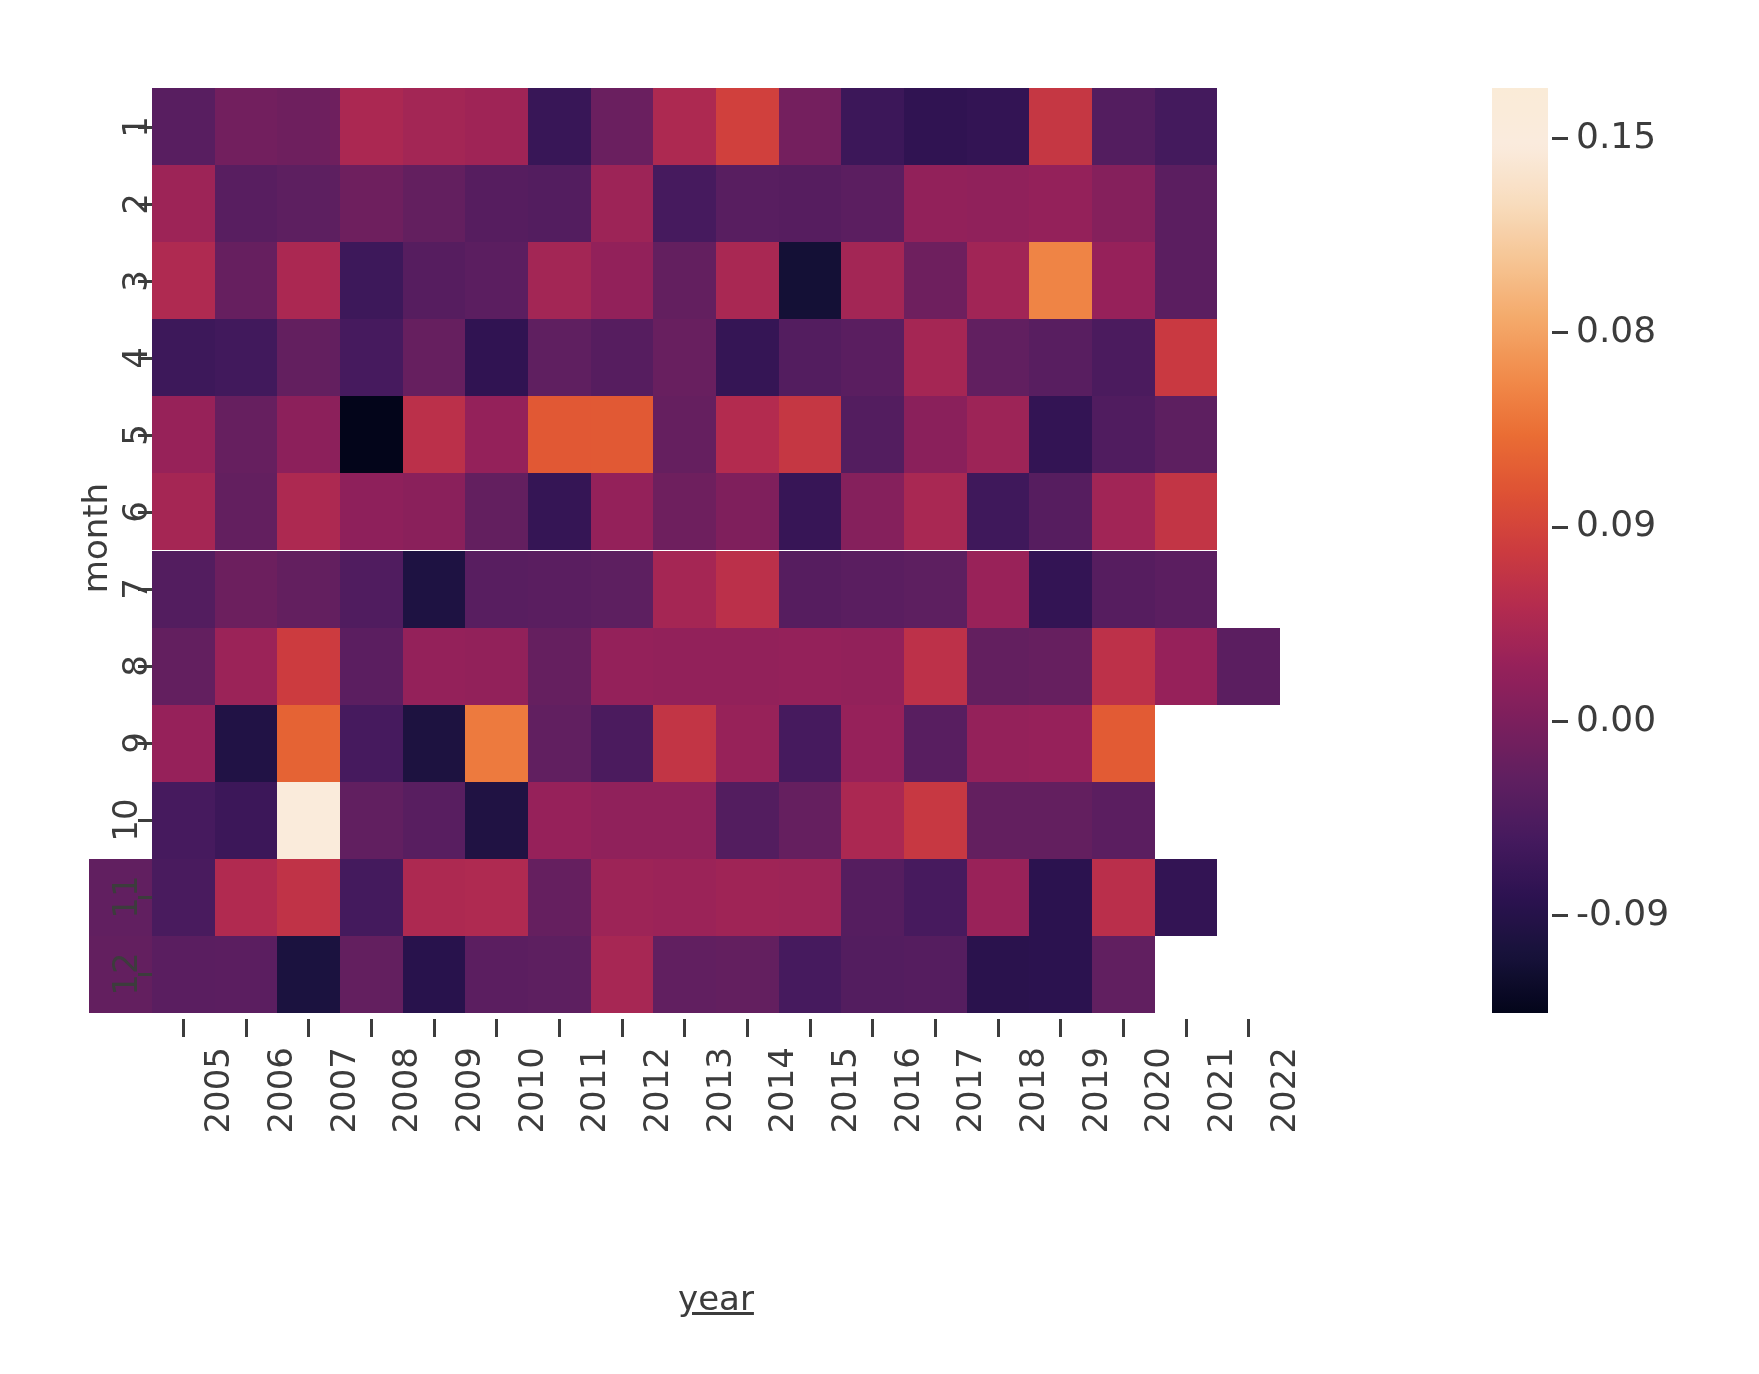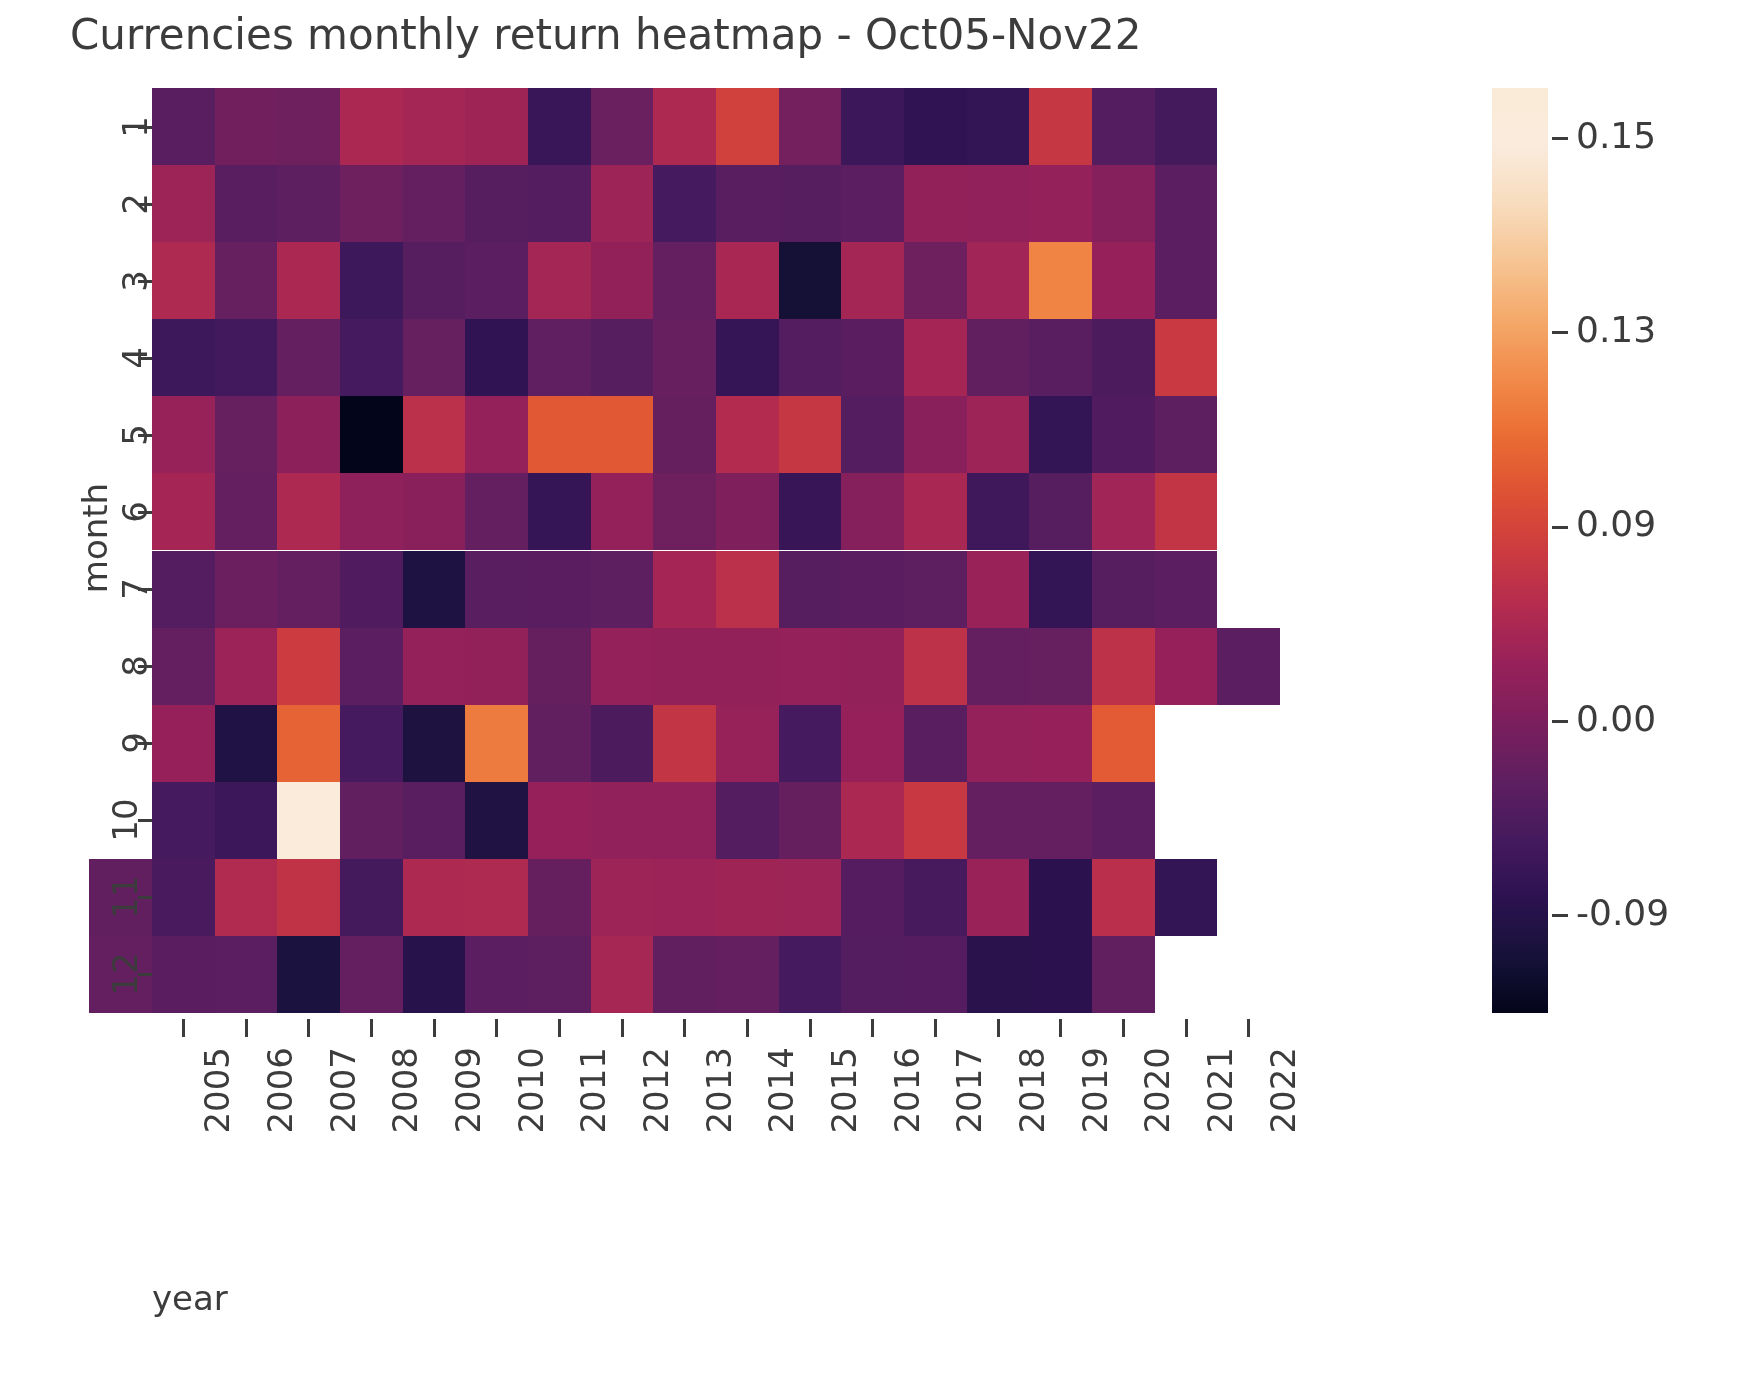--- a/index.html
+++ b/index.html
@@ -49,21 +49,21 @@
     position:absolute; left:-1.5px; top:6px;
     width:3px; height:18px; background:#3c3c3c;
   }
   .xtick .txt{
     position:absolute; left:0; top:34px;
     font-size:34px; color:#3c3c3c; white-space:nowrap;
     transform:rotate(-90deg); transform-origin:left top;
   }
   .xlabel{
     position:absolute; left:0; top:1190px; width:1128px;
-    text-align:left; font-size:34px; color:#3c3c3c;
+    text-align:center; font-size:34px; color:#3c3c3c;text-decoration:underline;
   }
 
   
   .cbar{
     position:absolute; left:1492px; top:88px;
     width:56px; height:925px;
   }
   .cbar .bargrad{position:absolute; inset:0;}
   .cbtick{position:absolute; left:100%;}
   .cbtick .mark{
@@ -73,21 +73,20 @@
   .cbtick .txt{
     position:absolute; left:28px; top:-24px;
     font-size:36px; color:#3c3c3c; white-space:nowrap;
   }
 </style>
 </head>
 <body>
 
 <div id="root">
 
-  <div class="title">Currencies monthly return heatmap - Oct05-Nov22</div>
 
   <div class="plot">
     <div class="grid" id="heat-grid">
         <div class="hrow" style="top: 0px; height: 77.0833px; left: 0px; width: 1065.33px;">
           <div class="cell" style="width: 62.6667px; background: rgb(88, 30, 96);"></div>
           <div class="cell" style="width: 62.6667px; background: rgb(114, 31, 94);"></div>
           <div class="cell" style="width: 62.6667px; background: rgb(110, 31, 94);"></div>
           <div class="cell" style="width: 62.6667px; background: rgb(171, 40, 82);"></div>
           <div class="cell" style="width: 62.6667px; background: rgb(163, 38, 85);"></div>
           <div class="cell" style="width: 62.6667px; background: rgb(159, 36, 86);"></div>
@@ -443,21 +442,21 @@
 
   <div class="cbar">
     <div class="bargrad" id="cbar-grad" style="background: linear-gradient(rgb(250, 235, 215) 0%, rgb(250, 235, 216) 0.83%, rgb(250, 235, 217) 1.67%, rgb(250, 235, 217) 2.5%, rgb(250, 235, 218) 3.33%, rgb(250, 235, 219) 4.17%, rgb(250, 235, 220) 5%, rgb(250, 235, 221) 5.83%, rgb(250, 234, 219) 6.67%, rgb(250, 232, 215) 7.5%, rgb(249, 230, 210) 8.33%, rgb(249, 228, 206) 9.17%, rgb(249, 226, 202) 10%, rgb(249, 224, 198) 10.83%, rgb(248, 222, 193) 11.67%, rgb(248, 220, 189) 12.5%, rgb(248, 217, 183) 13.33%, rgb(247, 214, 178) 14.17%, rgb(247, 210, 172) 15%, rgb(247, 207, 167) 15.83%, rgb(247, 204, 161) 16.67%, rgb(246, 201, 155) 17.5%, rgb(246, 198, 150) 18.33%, rgb(246, 194, 144) 19.17%, rgb(246, 191, 139) 20%, rgb(245, 187, 133) 20.83%, rgb(245, 183, 128) 21.67%, rgb(245, 180, 122) 22.5%, rgb(245, 176, 117) 23.33%, rgb(244, 173, 111) 24.17%, rgb(244, 169, 106) 25%, rgb(244, 165, 102) 25.83%, rgb(243, 161, 98) 26.67%, rgb(243, 157, 94) 27.5%, rgb(242, 153, 89) 28.33%, rgb(242, 149, 85) 29.17%, rgb(242, 145, 81) 30%, rgb(241, 141, 77) 30.83%, rgb(241, 137, 73) 31.67%, rgb(240, 133, 70) 32.5%, rgb(239, 129, 67) 33.33%, rgb(238, 125, 64) 34.17%, rgb(237, 121, 61) 35%, rgb(236, 117, 58) 35.83%, rgb(235, 113, 55) 36.67%, rgb(234, 109, 52) 37.5%, rgb(232, 105, 52) 38.33%, rgb(231, 102, 52) 39.17%, rgb(229, 98, 52) 40%, rgb(228, 95, 52) 40.83%, rgb(226, 91, 52) 41.67%, rgb(224, 87, 52) 42.5%, rgb(223, 84, 52) 43.33%, rgb(221, 80, 53) 44.17%, rgb(218, 77, 54) 45%, rgb(216, 74, 56) 45.83%, rgb(214, 71, 57) 46.67%, rgb(211, 68, 59) 47.5%, rgb(209, 65, 60) 48.33%, rgb(206, 62, 62) 49.17%, rgb(204, 59, 63) 50%, rgb(201, 57, 65) 50.83%, rgb(197, 55, 67) 51.67%, rgb(194, 53, 69) 52.5%, rgb(191, 50, 72) 53.33%, rgb(187, 48, 74) 54.17%, rgb(184, 46, 76) 55%, rgb(181, 44, 78) 55.83%, rgb(177, 42, 80) 56.67%, rgb(173, 41, 81) 57.5%, rgb(169, 40, 83) 58.33%, rgb(165, 38, 84) 59.17%, rgb(162, 37, 86) 60%, rgb(158, 36, 87) 60.83%, rgb(154, 34, 89) 61.67%, rgb(150, 33, 90) 62.5%, rgb(146, 33, 90) 63.33%, rgb(143, 32, 91) 64.17%, rgb(139, 32, 91) 65%, rgb(135, 32, 92) 65.83%, rgb(131, 32, 92) 66.67%, rgb(128, 31, 92) 67.5%, rgb(124, 31, 93) 68.33%, rgb(120, 31, 93) 69.17%, rgb(116, 31, 94) 70%, rgb(113, 31, 94) 70.83%, rgb(109, 31, 94) 71.67%, rgb(105, 31, 95) 72.5%, rgb(101, 31, 95) 73.33%, rgb(98, 31, 96) 74.17%, rgb(94, 31, 96) 75%, rgb(91, 30, 96) 75.83%, rgb(87, 30, 95) 76.67%, rgb(84, 29, 95) 77.5%, rgb(81, 28, 95) 78.33%, rgb(77, 28, 95) 79.17%, rgb(74, 27, 94) 80%, rgb(71, 26, 94) 80.83%, rgb(67, 25, 93) 81.67%, rgb(64, 24, 91) 82.5%, rgb(61, 23, 89) 83.33%, rgb(57, 22, 87) 84.17%, rgb(54, 21, 86) 85%, rgb(51, 20, 84) 85.83%, rgb(47, 19, 82) 86.67%, rgb(44, 18, 80) 87.5%, rgb(41, 18, 77) 88.33%, rgb(38, 18, 74) 89.17%, rgb(36, 18, 71) 90%, rgb(33, 18, 68) 90.83%, rgb(30, 18, 65) 91.67%, rgb(27, 18, 62) 92.5%, rgb(24, 18, 59) 93.33%, rgb(22, 17, 56) 94.17%, rgb(19, 15, 52) 95%, rgb(16, 14, 47) 95.83%, rgb(14, 12, 43) 96.67%, rgb(11, 10, 39) 97.5%, rgb(8, 8, 35) 98.33%, rgb(6, 7, 30) 99.17%, rgb(3, 5, 26) 100%);"></div>
     <div id="cbar-ticks">
         <div class="cbtick" style="top: 50.5252px;">
           <span class="mark"></span>
           <span class="txt">0.15</span>
         </div>
         <div class="cbtick" style="top: 244.853px;">
           <span class="mark"></span>
-          <span class="txt">0.13</span>
+          <span class="txt">0.08</span>
         </div>
         <div class="cbtick" style="top: 439.181px;">
           <span class="mark"></span>
           <span class="txt">0.09</span>
         </div>
         <div class="cbtick" style="top: 633.508px;">
           <span class="mark"></span>
           <span class="txt">0.00</span>
         </div>
         <div class="cbtick" style="top: 827.836px;">

